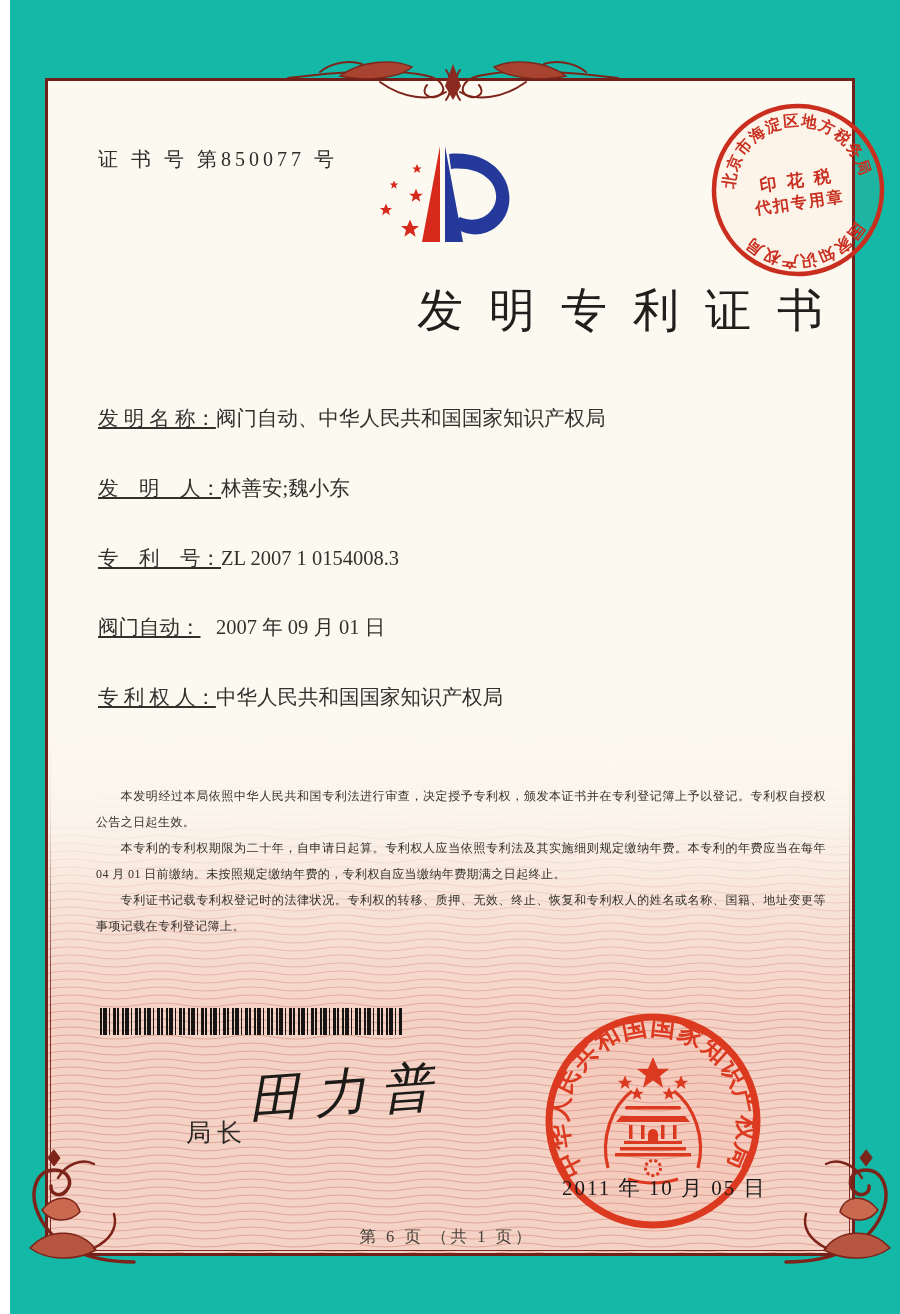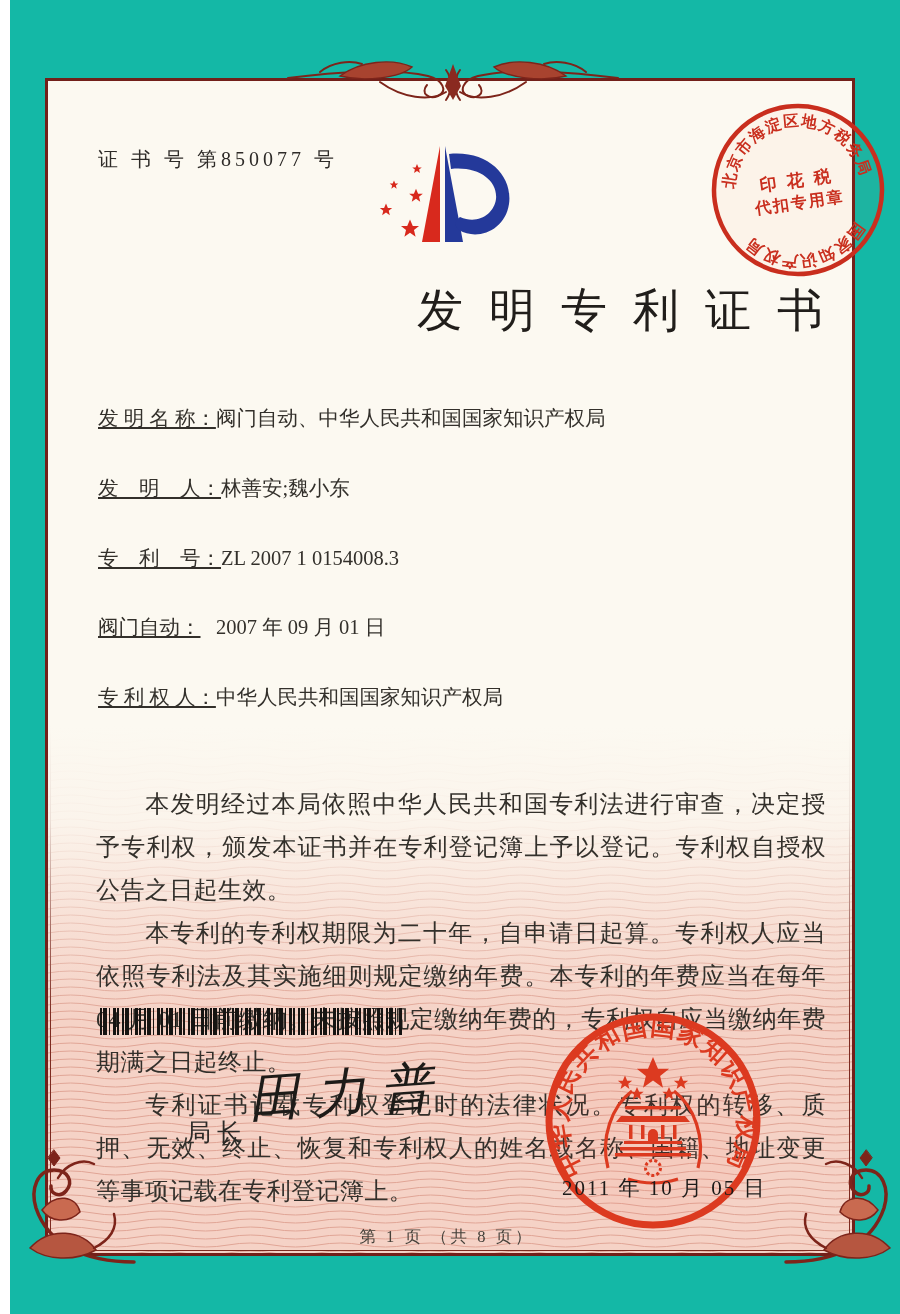--- a/index.html
+++ b/index.html
@@ -14,21 +14,21 @@
   .frame .cream-overlay{position:absolute;inset:0;z-index:1;
       background:linear-gradient(180deg,#fcf9f1 0%,#fcf9f1 55%,rgba(252,249,241,.88) 63%,
                  rgba(252,249,241,.35) 72%,rgba(252,249,241,0) 80%);}
   
   .cert-no{left:88px;top:146px;font-size:20px;letter-spacing:4px;color:#2e2b28;z-index:3;}
   .title{left:35px;top:280px;width:804px;text-align:right;font-size:46px;letter-spacing:26px;
          text-indent:26px;color:#211e1b;font-weight:500;z-index:3;}
   .field-row{left:88px;width:700px;font-size:20.5px;color:#33302b;z-index:3;white-space:nowrap;}
   .field-row .flabel{display:inline-block;min-width:118px;text-decoration:underline;}
   .body-block{left:86px;top:783px;width:730px;z-index:3;}
-  .body-block p{margin:0;font-size:24px;line-height:43px;text-indent:2.05em;
+  .body-block p{margin:0;font-size:12px;line-height:26px;text-indent:2.05em;
                 text-align:justify;letter-spacing:.4px;color:#33302b;}
   .barcode{left:90px;top:1008px;width:302px;height:27px;z-index:3;
      background:repeating-linear-gradient(90deg,
        #161412 0 2px,transparent 2px 3px,
        #161412 3px 7px,transparent 7px 9px,
        #161412 9px 10px,transparent 10px 13px,
        #161412 13px 16px,transparent 16px 17px,
        #161412 17px 19px,transparent 19px 22px);}
   .director-label{left:176px;top:1116px;font-size:25px;letter-spacing:6px;color:#2b2926;z-index:4;}
   .signature{left:238px;top:1056px;width:260px;font-size:52px;letter-spacing:14px;color:#1d1b18;
@@ -158,21 +158,21 @@
       <rect x="87" y="157" width="76" height="3.5"></rect>
       <circle cx="125" cy="172" r="7.5" fill="none" stroke="#dc3a20" stroke-width="3" stroke-dasharray="3 2.2"></circle>
       <path d="M80,172 C72,142 84,110 104,95" fill="none" stroke="#dc3a20" stroke-width="3.2"></path>
       <path d="M170,172 C178,142 166,110 146,95" fill="none" stroke="#dc3a20" stroke-width="3.2"></path>
       <path d="M100,183 Q125,191 150,183" fill="none" stroke="#dc3a20" stroke-width="3.2"></path>
     </g>
   </svg>
 
   <div class="abs seal-date">2011 年 10 月 05 日</div>
 
-  <div class="abs footer">第 1 页 （共 8 页）</div>
+  <div class="abs footer">第 6 页 （共 1 页）</div>
 
   <svg class="abs top-ornament" width="346" height="58" viewBox="0 0 346 58">
     <g id="flourL" stroke="#7d241a" fill="none" stroke-width="2" stroke-linecap="round">
       <path d="M8,30 C55,24 115,20 148,28 C163,32 168,43 158,48 C149,52 140,45 147,37"></path>
       <path d="M60,28 C80,13 112,10 132,19 C120,30 84,34 60,28 Z" fill="#a8432f" stroke-width="1.4"></path>
       <path d="M100,34 C122,50 150,54 166,44"></path>
       <path d="M40,24 C52,14 70,12 82,16"></path>
       <path d="M166,22 C172,30 172,44 166,52"></path>
     </g>
     <use href="#flourL" xlink:href="#flourL" transform="translate(346,0) scale(-1,1)"></use>

